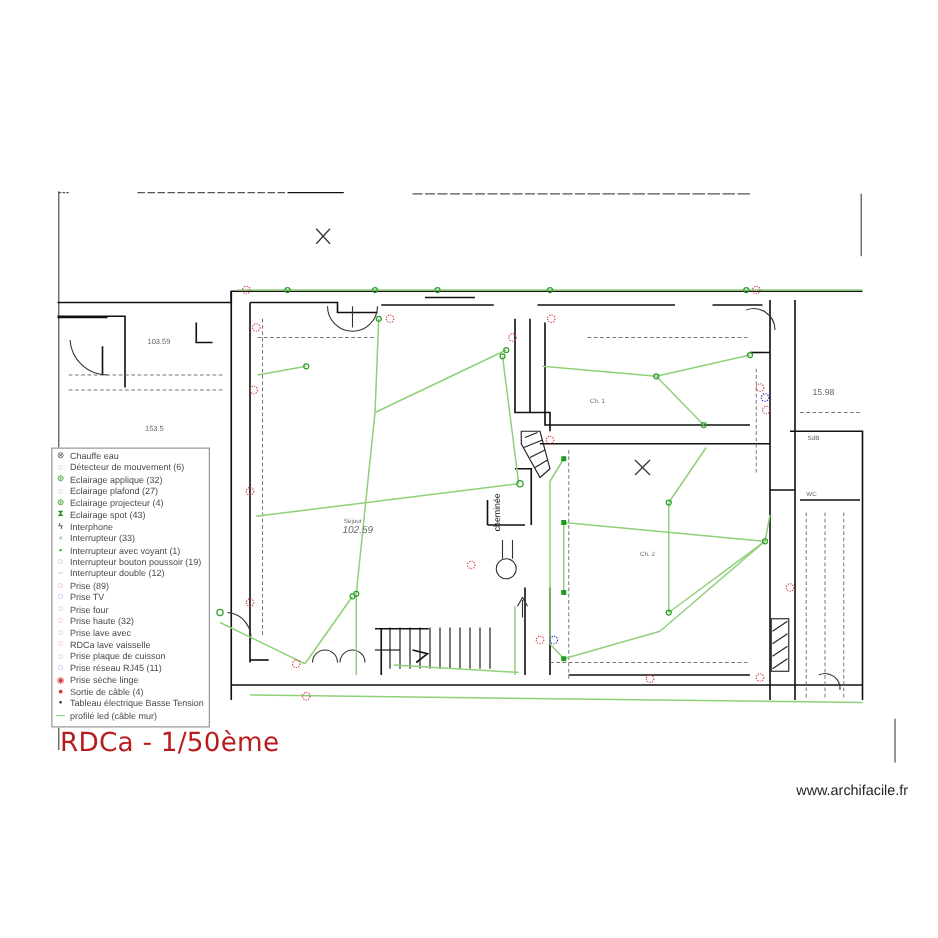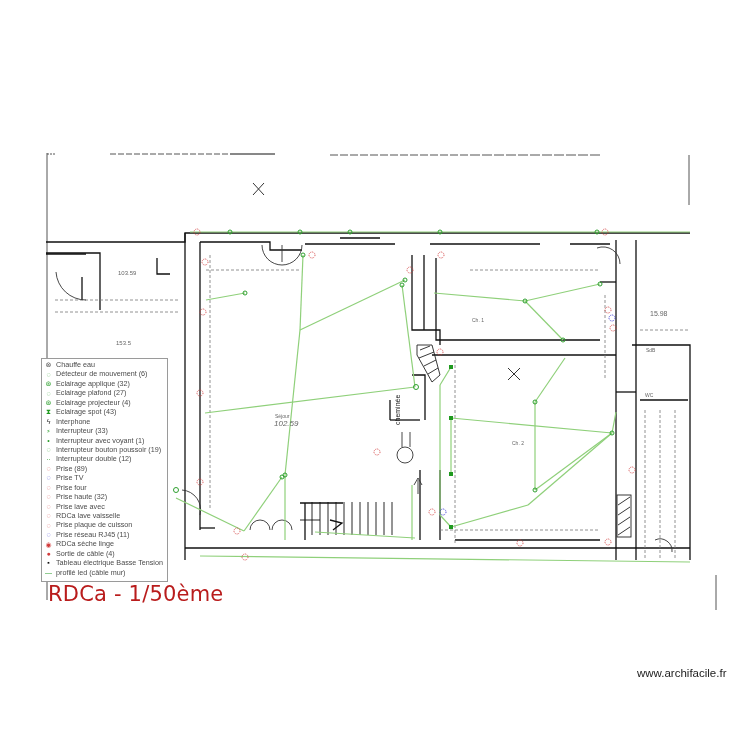--- a/index.html
+++ b/index.html
@@ -9,21 +9,21 @@
     position:absolute; left:41px; top:358px; width:127px; height:224px;
     background:#fff; border:1px solid #9a9a9a; box-sizing:border-box;
     padding:1px 0 0 2px; font-size:7.2px; color:#4a4a4a; line-height:9.45px;
   }
   .legend-row { display:flex; align-items:center; white-space:nowrap; height:9.45px; }
   .legend-icon { width:9px; height:9px; display:inline-flex; align-items:center; justify-content:center; margin-right:3px; font-size:7px; line-height:7px; }
   .title {
     position:absolute; left:48px; top:582px; font-size:21px; color:#b91c1c; letter-spacing:0.2px;
     font-family:"DejaVu Sans", sans-serif;
   }
-  .credit { position:absolute; left:637px; top:627px; font-size:11.5px; color:#222;margin-top:40px; }
+  .credit { position:absolute; left:637px; top:627px; font-size:11.5px; color:#222; }
 </style>
 </head>
 <body>
 
 <svg id="plan" viewBox="0 0 750 750" xmlns="http://www.w3.org/2000/svg">
 
   <g stroke="#555" stroke-width="1" fill="none">
     <line x1="47" y1="153" x2="47" y2="600"></line>
     <line x1="689" y1="155" x2="689" y2="205"></line>
     <line x1="716" y1="575" x2="716" y2="610"></line>
@@ -310,21 +310,21 @@
     <div class="legend-row">
       <span class="legend-icon" style="color: rgb(210, 59, 59);">◌</span>
       <span>Prise plaque de cuisson</span>
     </div>
     <div class="legend-row">
       <span class="legend-icon" style="color: rgb(42, 42, 208);">◌</span>
       <span>Prise réseau RJ45 (11)</span>
     </div>
     <div class="legend-row">
       <span class="legend-icon" style="color: rgb(210, 59, 59);">◉</span>
-      <span>RDCa sèche linge</span>
+      <span>Prise sèche linge</span>
     </div>
     <div class="legend-row">
       <span class="legend-icon" style="color: rgb(210, 59, 59);">●</span>
       <span>Sortie de câble (4)</span>
     </div>
     <div class="legend-row">
       <span class="legend-icon" style="color: rgb(17, 17, 17);">▪</span>
       <span>Tableau électrique Basse Tension</span>
     </div>
     <div class="legend-row">

